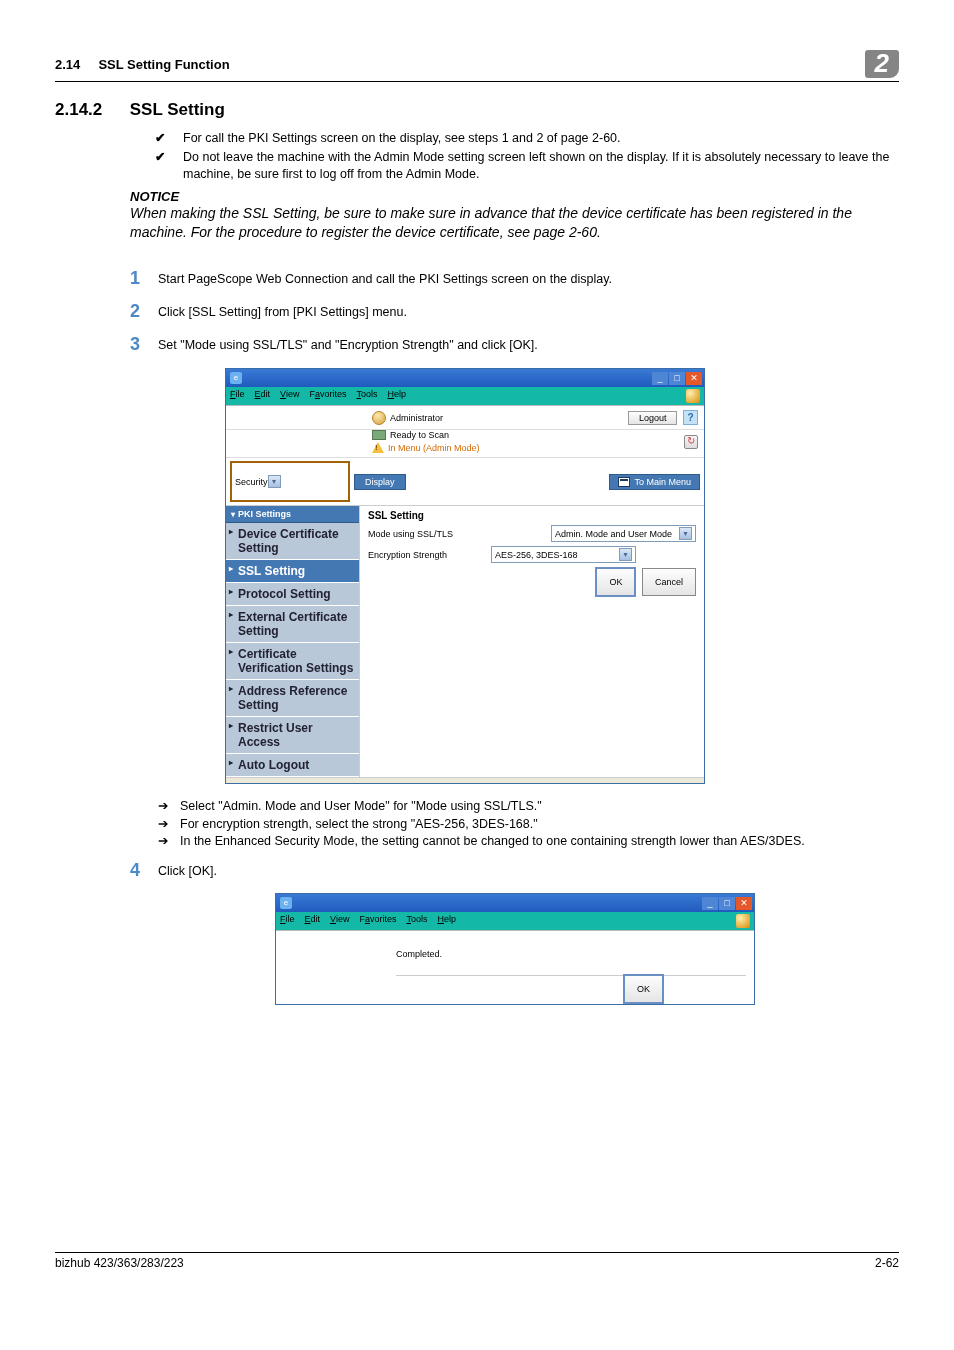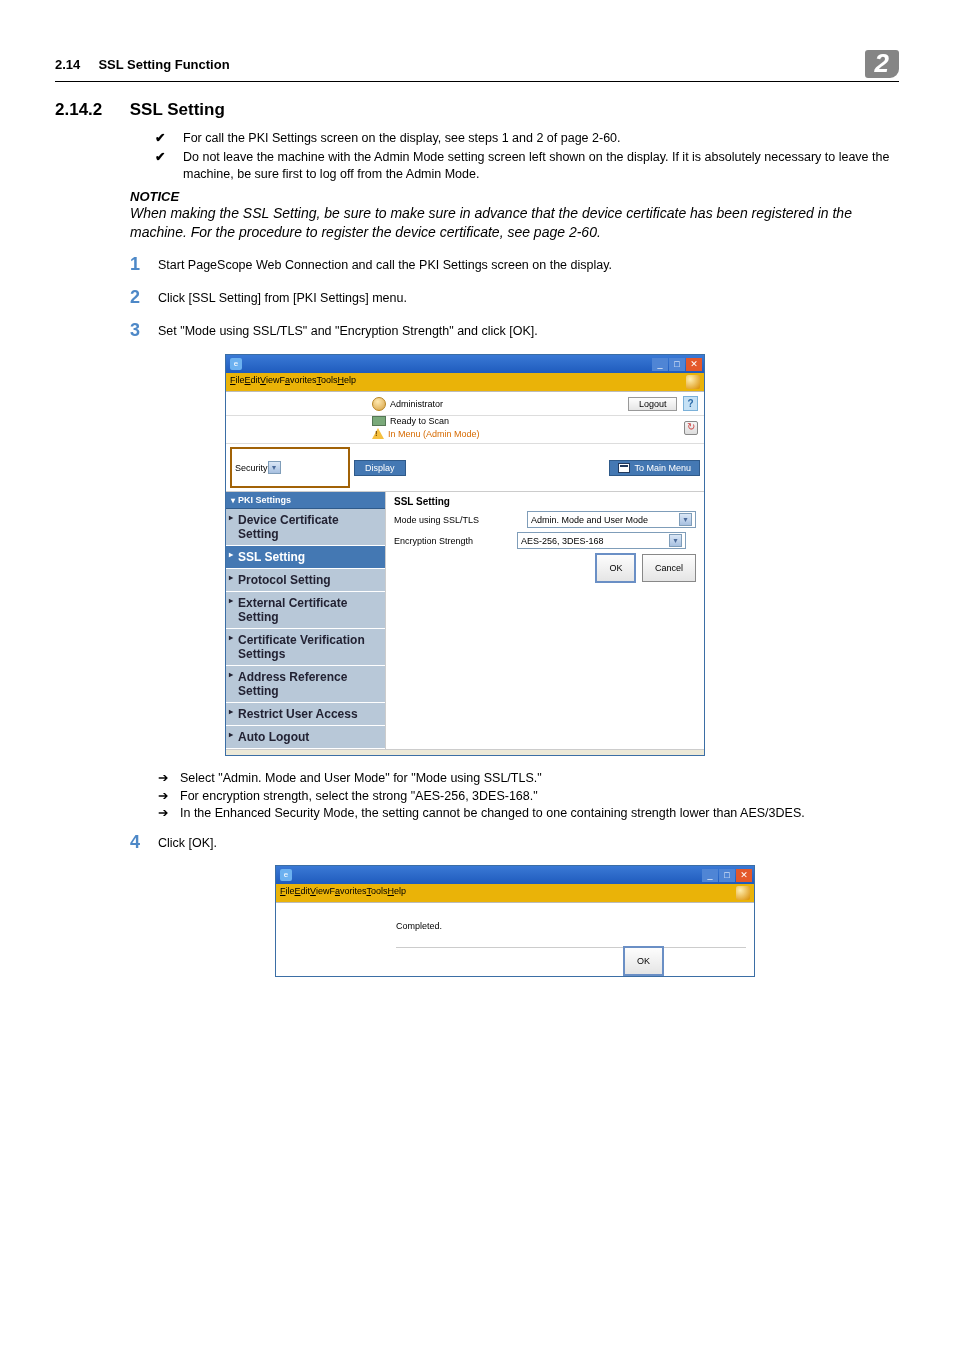--- a/index.html
+++ b/index.html
@@ -37,21 +37,21 @@
     }
     .section-title {
       font-size: 17px;
       font-weight: bold;
       margin: 4px 0 10px 0;
     }
     .section-number { display: inline-block; width: 70px; }
     .bullets { margin-left: 100px; margin-bottom: 6px; }
     .bullets .row { display: flex; font-size: 12.5px; line-height: 1.35; margin-bottom: 2px; }
     .bullets .chk { width: 28px; flex-shrink: 0; font-weight: bold; }
-    .notice-block { margin-left: 75px; margin-bottom: 14px; }
+    .notice-block { margin-left: 75px; margin-bottom: 28px; }
     .notice-title { font-weight: bold; font-style: italic; font-size: 13px; }
     .notice-body { font-style: italic; font-size: 14px; line-height: 1.35; }
     .steps { margin-left: 75px; }
     .step-row { display: flex; font-size: 12.5px; margin-bottom: 14px; }
     .step-num { color: #4d88c7; font-size: 18px; font-weight: bold; width: 28px; flex-shrink: 0; line-height: 1; }
     .step-text { padding-top: 2px; line-height: 1.35; }
     .sub-bullets { margin-left: 103px; margin-bottom: 10px; }
     .sub-bullets .row { display: flex; font-size: 12.5px; line-height: 1.4; }
     .sub-bullets .arrow { width: 22px; flex-shrink: 0; }
     .screenshot-wrap { margin-left: 170px; margin-bottom: 14px; }
@@ -68,21 +68,21 @@
       justify-content: space-between;
       align-items: center;
       padding: 0 2px;
     }
     .tb-icon { width: 12px; height: 12px; background: #6cb1f0; border-radius: 2px; margin-left: 2px; color: #fff; text-align: center; font-size: 8px; line-height: 12px; }
     .tb-btns { display: flex; gap: 1px; }
     .tb-btn { width: 16px; height: 13px; font-size: 9px; text-align: center; line-height: 13px; color: #fff; }
     .tb-min { background: #4f85d5; }
     .tb-max { background: #4f85d5; }
     .tb-close { background: #e4582a; }
-    .menubar { background: #eab308; padding: 2px 4px; border-bottom: 1px solid #bbb; display: flex; gap: 0; }
+    .menubar { background: #14b8a6; padding: 2px 4px; border-bottom: 1px solid #bbb; display: flex; gap: 10px; }
     .menubar span u { text-decoration: underline; }
     .menubar-icon { margin-left: auto; width: 14px; height: 14px; background: radial-gradient(circle at 30% 30%, #ffefb0, #d98c00); border-radius: 2px; }
     .app-row { display: flex; justify-content: space-between; align-items: flex-end; padding: 4px 6px; border-bottom: 1px solid #ddd; }
     .app-left { display: flex; align-items: center; gap: 4px; }
     .user-icon { width: 14px; height: 14px; border-radius: 50%; background: radial-gradient(circle at 40% 30%, #ffe9b0, #d6a040); border: 1px solid #b88420; }
     .logout-btn { border: 1px solid #999; background: linear-gradient(#fdfdfd,#e5e5e5); padding: 1px 10px; font-size: 9px; }
     .help-icon { display: inline-block; width: 15px; height: 15px; background: #c5e1f5; color: #2a6aa8; border: 1px solid #7ab0d8; text-align: center; font-weight: bold; line-height: 14px; font-size: 10px; margin-left: 3px; }
     .status-row { padding: 0 6px 4px; display: flex; align-items: center; gap: 4px; justify-content: space-between; border-bottom: 1px solid #ddd; }
     .status-left { display: flex; flex-direction: column; gap: 2px; }
     .status-item { display: flex; align-items: center; gap: 4px; }
@@ -93,32 +93,32 @@
     .refresh-icon { width: 14px; height: 14px; border: 1px solid #888; border-radius: 2px; background: linear-gradient(#f5f5f5,#ddd); position: relative; }
     .refresh-icon::after { content: "↻"; position: absolute; left: 2px; top: -1px; font-size: 10px; color: #c44; }
     .nav-row { display: flex; align-items: center; padding: 3px 4px; gap: 4px; }
     .nav-select { border: 2px solid #a16207; background: #fff; padding: 12px 3px; flex: 0 0 120px; display: flex; justify-content: flex-start; align-items: center; }
     .nav-select-arrow { width: 13px; height: 13px; background: linear-gradient(#dbe7f6,#a7c0e0); border: 1px solid #7f9db9; text-align: center; line-height: 11px; font-size: 8px; color: #4a6a9a; }
     .display-btn { background: #4478b3; color: #fff; border: 1px solid #2f5a8a; padding: 2px 10px; }
     .tomain-btn { background: #4478b3; color: #fff; border: 1px solid #2f5a8a; padding: 2px 8px; margin-left: auto; display: flex; align-items: center; gap: 4px; }
     .tomain-icon { width: 12px; height: 10px; background: #fff; border: 1px solid #223a5e; display: inline-block; position: relative; }
     .tomain-icon::after { content: ""; position: absolute; left: 1px; top: 1px; right: 1px; height: 2px; background: #223a5e; }
     .body-split { display: flex; border-top: 1px solid #ccc; }
-    .sidebar { width: 160px; border-right: 1px solid #ccc; }
+    .sidebar { width: 134px; border-right: 1px solid #ccc; }
     .side-head { background: #4478b3; color: #fff; padding: 3px 5px; font-weight: bold; font-size: 9px; border-bottom: 1px solid #2f5a8a; }
     .side-item { background: #b8c8d8; color: #223; padding: 4px 5px 4px 12px; border-bottom: 1px solid #fff; font-weight: bold; font-size: 12px; position: relative; }
     .side-item.active { background: #4478b3; color: #fff; }
     .side-item::before { content: "▸"; position: absolute; left: 3px; top: 4px; font-size: 8px; color: #223; }
     .side-item.active::before { color: #fff; }
     .side-head::before { content: "▾"; margin-right: 3px; font-size: 8px; }
     .content { flex: 1; padding: 4px 8px; }
     .content-title { font-weight: bold; font-size: 10px; margin-bottom: 4px; }
     .form-row { display: flex; align-items: center; margin-bottom: 4px; gap: 8px; }
     .form-label { width: 115px; }
-    .form-select { border: 1px solid #7f9db9; background: #fff; padding: 1px 3px; display: flex; justify-content: space-between; align-items: center; width: 169px; font-size: 9px; }
+    .form-select { border: 1px solid #7f9db9; background: #fff; padding: 1px 3px; display: flex; justify-content: space-between; align-items: center; width: 145px; font-size: 9px; }
     .btn-row { text-align: right; margin-top: 14px; }
     .btn { border: 1px solid #888; background: linear-gradient(#fdfdfd,#e5e5e5); padding: 8px 12px; font-size: 9px; margin-left: 3px; }
     .btn.ok { border: 2px solid #6a8fc5; }
     .win2 {
       border: 1px solid #3b6ea5;
       width: 480px;
       font-size: 9px;
       font-family: Tahoma, Arial, sans-serif;
     }
     .win2-content { padding: 18px 30px 14px 120px; }
@@ -320,13 +320,17 @@
       <div class="win2-content">
         <span>Completed.</span>
       </div>
       <hr class="hr-light">
       <div class="ok2-row">
         <span class="btn ok">OK</span>
       </div>
     </div>
   </div>
 
+  <div class="footer">
+    <span>bizhub 423/363/283/223</span>
+    <span>2-62</span>
+  </div>
 </div>
 
 </body></html>

